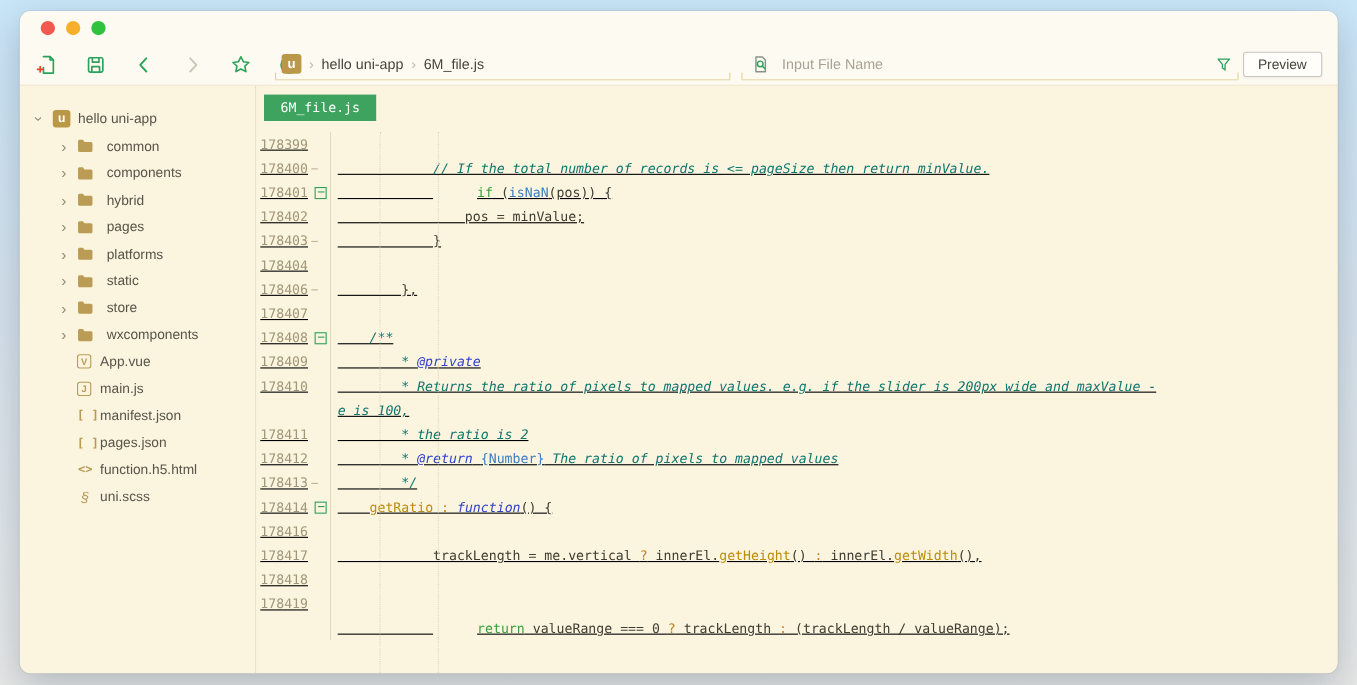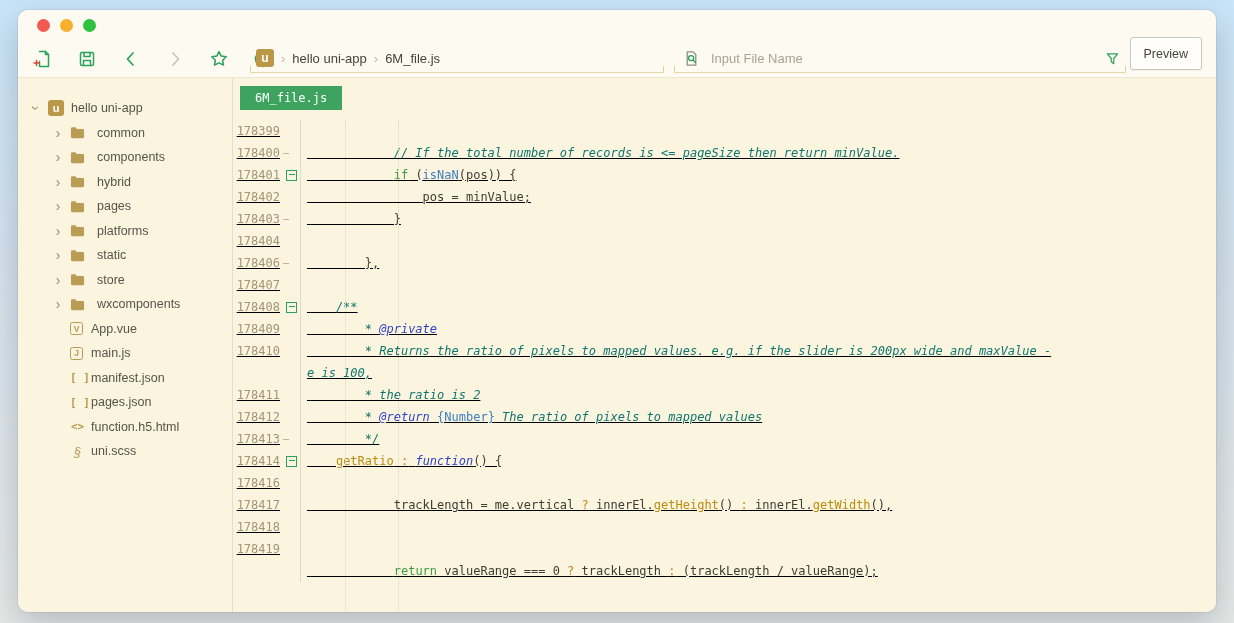--- a/index.html
+++ b/index.html
@@ -42,21 +42,21 @@
     position:absolute; left:656px; bottom:5px; width:452px; height:26px;
     display:flex; align-items:center; gap:8px; padding:0 6px 3px 8px;
     border-bottom:1px solid #E7D8A8;
   }
   .search input {
     flex:1; border:none; outline:none; background:transparent;
     font-family:"Liberation Sans",sans-serif; font-size:13px; color:#55524A;
   }
   .search input::placeholder { color:#A9A294; }
   .previewbtn {
-    position:absolute; right:14px; bottom:8px; height:33px; padding:0 13px;
+    position:absolute; right:14px; bottom:8px; height:23px; padding:0 13px;
     background:#FFFEFA; border:1px solid #C8C7C0; border-radius:3px;
     font-size:12.5px; color:#45443C; cursor:pointer;
     box-shadow:0 1px 1px rgba(0,0,0,.04);
   }
   
   .content { flex:1; display:flex; min-height:0; }
   .sidebar { width:215px; flex:none; background:#FBF4DF; border-right:1px solid #E6DDC3; padding-top:18px; overflow:hidden; }
   .trow { height:24.5px; display:flex; align-items:center; font-size:12.5px; color:#57544A; cursor:pointer; white-space:nowrap; }
   .trow.root { padding-left:12px; }
   .trow.folder { padding-left:34px; }
@@ -89,21 +89,21 @@
     border:1px solid #2FA05C; background:#FBF4DF;
   }
   .gmark.fold::after {
     content:""; position:absolute; left:5.5px; top:10px; width:6px; height:1.2px; background:#2FA05C;
   }
   .gmark.tick::before {
     content:""; position:absolute; left:0; top:10.5px; width:6px; height:1px; background:#BFB597;
   }
   pre.cline { margin:0; padding-left:6px; white-space:pre; color:#3E3D33; }
   .cm { color:#0f766e; font-style:italic; }
-  .kw { color:#3F9E3F; }
+  .kw { color:#3F9E3F;margin-left:40px; }
   .kb { color:#2F43C8; font-style:italic; }
   .an { color:#2F43C8; font-style:italic; }
   .bi { color:#3C7FC0; }
   .fn { color:#BC8C0C; }
   .op { color:#C8821E; }
   .d  { color:#3E3D33; }
 </style>
 </head>
 <body>
 

